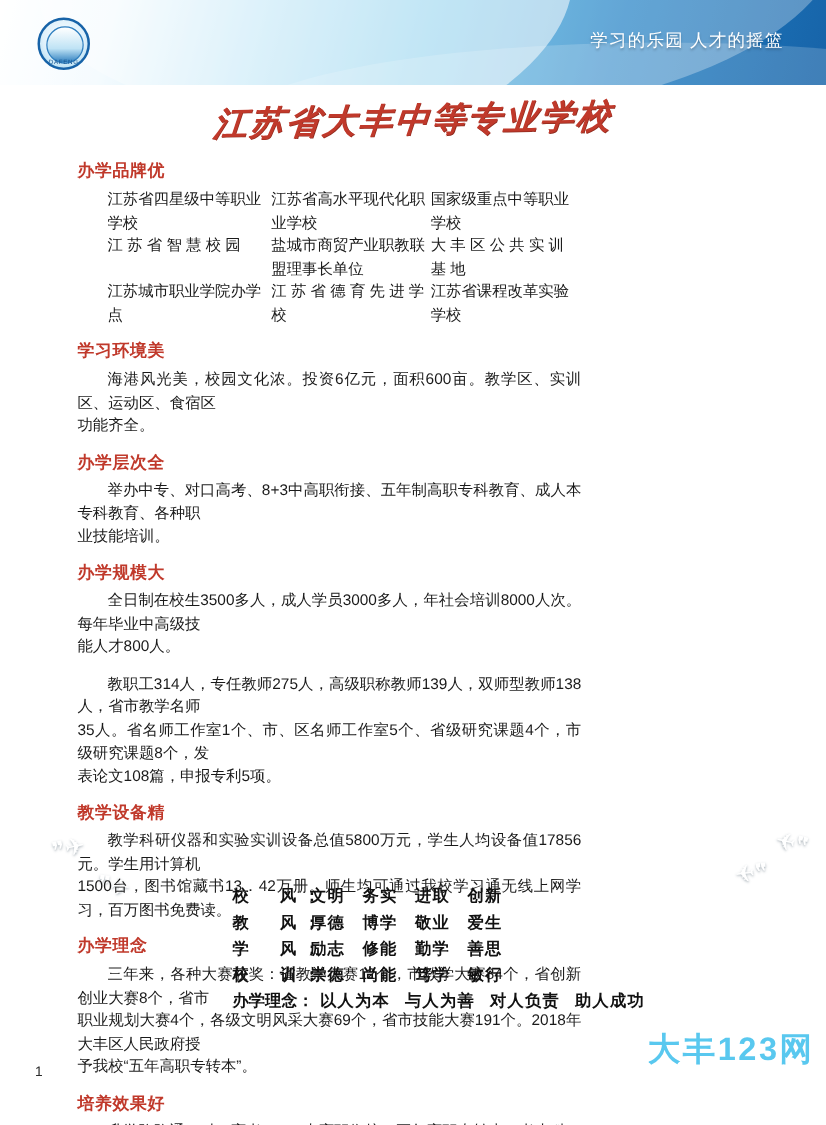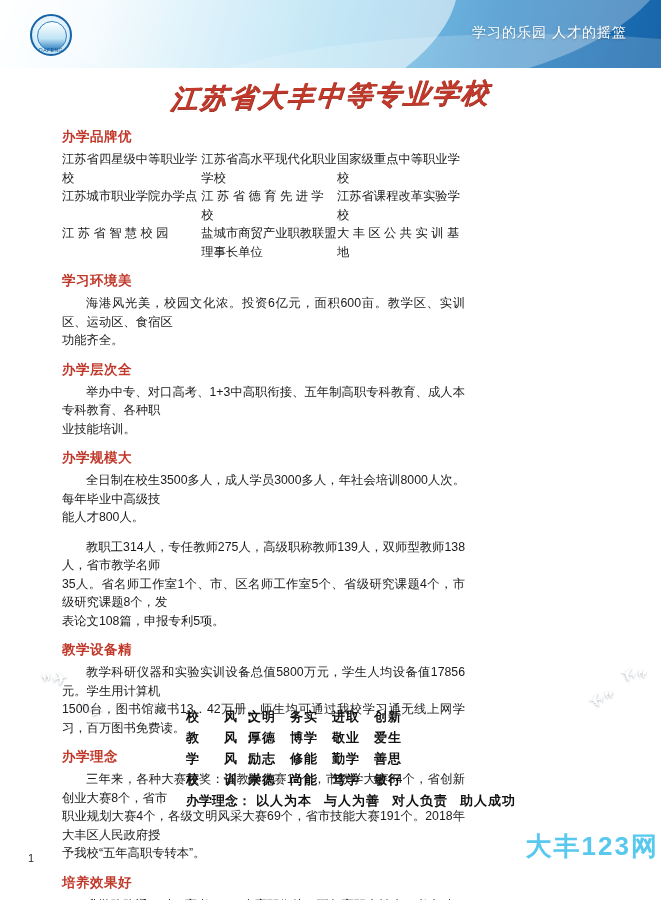--- a/index.html
+++ b/index.html
@@ -138,20 +138,21 @@
   .sec-body p {
     margin: 0;
     text-indent: 24px;
   }
   .sec-body p.noindent {
     text-indent: 0;
   }
 
   
   .brand-grid {
+    margin-left: 24px;
   }
   .brand-row {
     display: flex;
     font-size: 12.3px;
     line-height: 18.5px;
     color: #1a1a1a;
   }
   .brand-row .c1 { width: 185px; }
   .brand-row .c2 { width: 180px; }
   .brand-row .c3 { width: 170px; }
@@ -255,21 +256,21 @@
   }
   .wm-main {
     font-size: 26px;
     font-weight: bold;
     color: #59c8ef;
     letter-spacing: 2px;
     text-shadow: 0 1px 0 rgba(255,255,255,0.6);
   }
   .wm-sub {
     margin-top: -6px;
-    font-size: 17px;
+    font-size: 23px;
     font-weight: bold;
     color: rgba(255,255,255,0.85);
     letter-spacing: 1px;
   }
 
   
   .page-number {
     position: absolute;
     left: 28px; bottom: 36px;
     font-size: 11px;
@@ -315,44 +316,44 @@
 
     <div class="sec-block">
       <div class="sec-head">办学品牌优</div>
       <div class="brand-grid">
         <div class="brand-row">
           <div class="c1">江苏省四星级中等职业学校</div>
           <div class="c2">江苏省高水平现代化职业学校</div>
           <div class="c3">国家级重点中等职业学校</div>
         </div>
         <div class="brand-row">
+          <div class="c1">江  苏  省  智  慧  校  园</div>
+          <div class="c2">盐城市商贸产业职教联盟理事长单位</div>
+          <div class="c3">大 丰 区 公 共 实 训 基 地</div>
+        </div>
+        <div class="brand-row">
           <div class="c1">江苏城市职业学院办学点</div>
           <div class="c2">江 苏 省 德 育 先 进 学 校</div>
           <div class="c3">江苏省课程改革实验学校</div>
         </div>
-        <div class="brand-row">
-          <div class="c1">江  苏  省  智  慧  校  园</div>
-          <div class="c2">盐城市商贸产业职教联盟理事长单位</div>
-          <div class="c3">大 丰 区 公 共 实 训 基 地</div>
-        </div>
       </div>
     </div>
 
     <div class="sec-block">
       <div class="sec-head">学习环境美</div>
       <div class="sec-body">
         <p>海港风光美，校园文化浓。投资6亿元，面积600亩。教学区、实训区、运动区、食宿区</p>
         <p class="noindent">功能齐全。</p>
       </div>
     </div>
 
     <div class="sec-block">
       <div class="sec-head">办学层次全</div>
       <div class="sec-body">
-        <p>举办中专、对口高考、1+3中高职衔接、五年制高职专科教育、成人本专科教育、各种职</p>
+        <p>举办中专、对口高考、8+3中高职衔接、五年制高职专科教育、成人本专科教育、各种职</p>
         <p class="noindent">业技能培训。</p>
       </div>
     </div>
 
     <div class="sec-block">
       <div class="sec-head">办学规模大</div>
       <div class="sec-body">
         <p>全日制在校生3500多人，成人学员3000多人，年社会培训8000人次。每年毕业中高级技</p>
         <p class="noindent">能人才800人。</p>
       </div>

